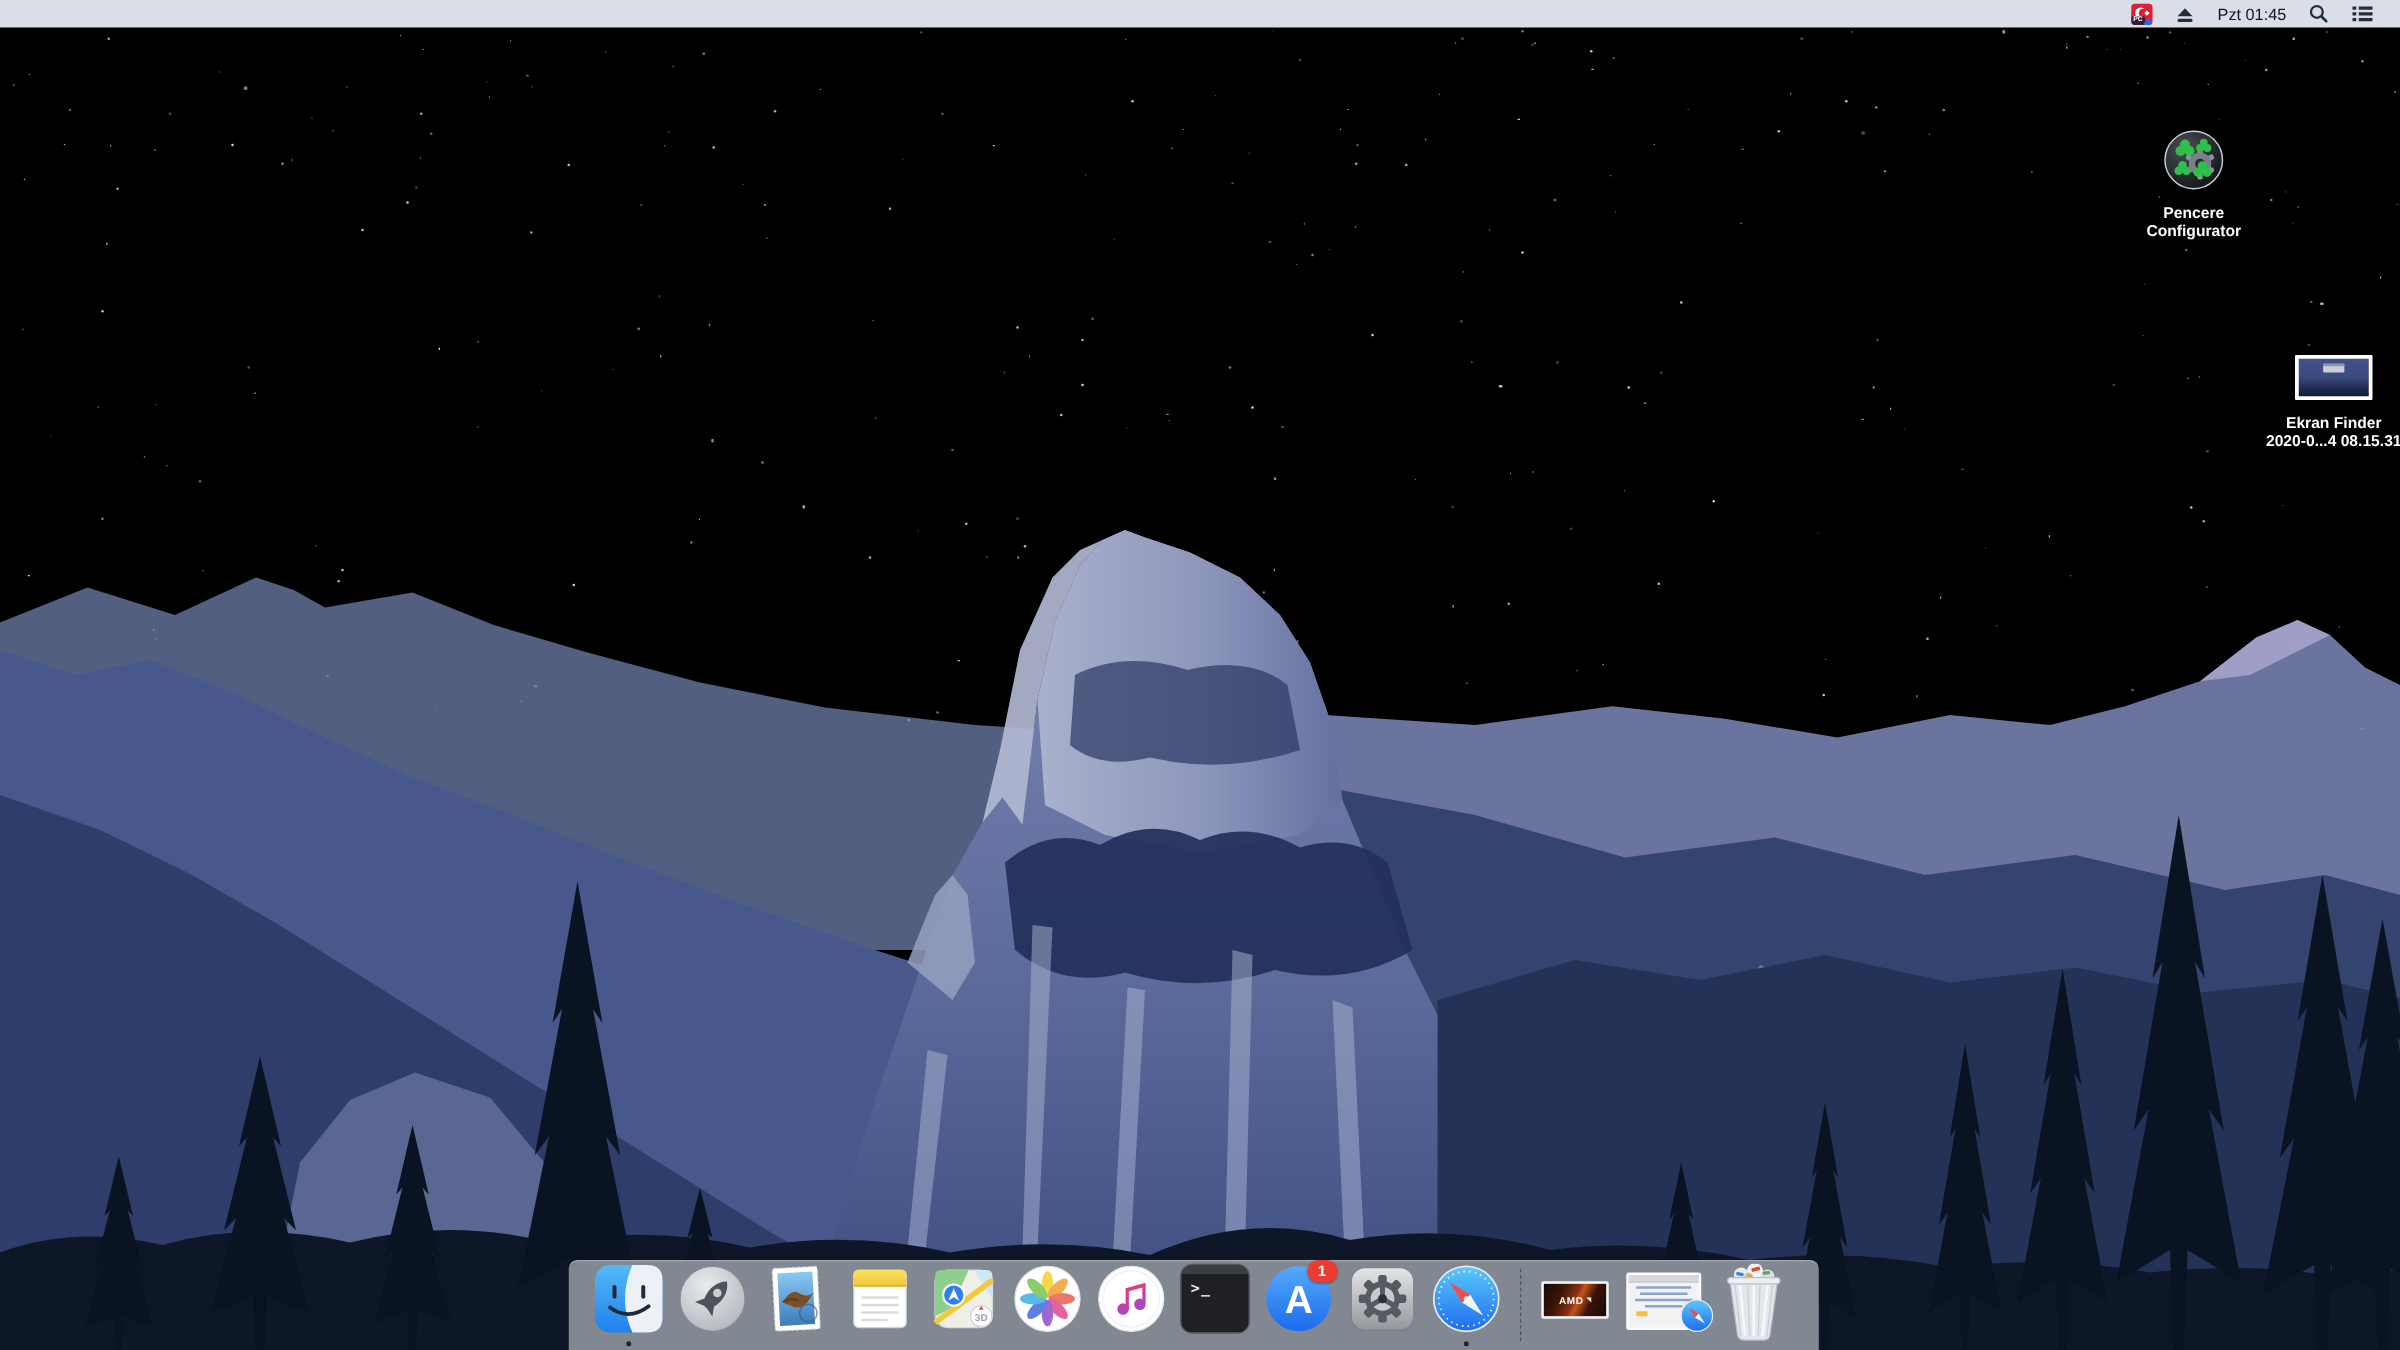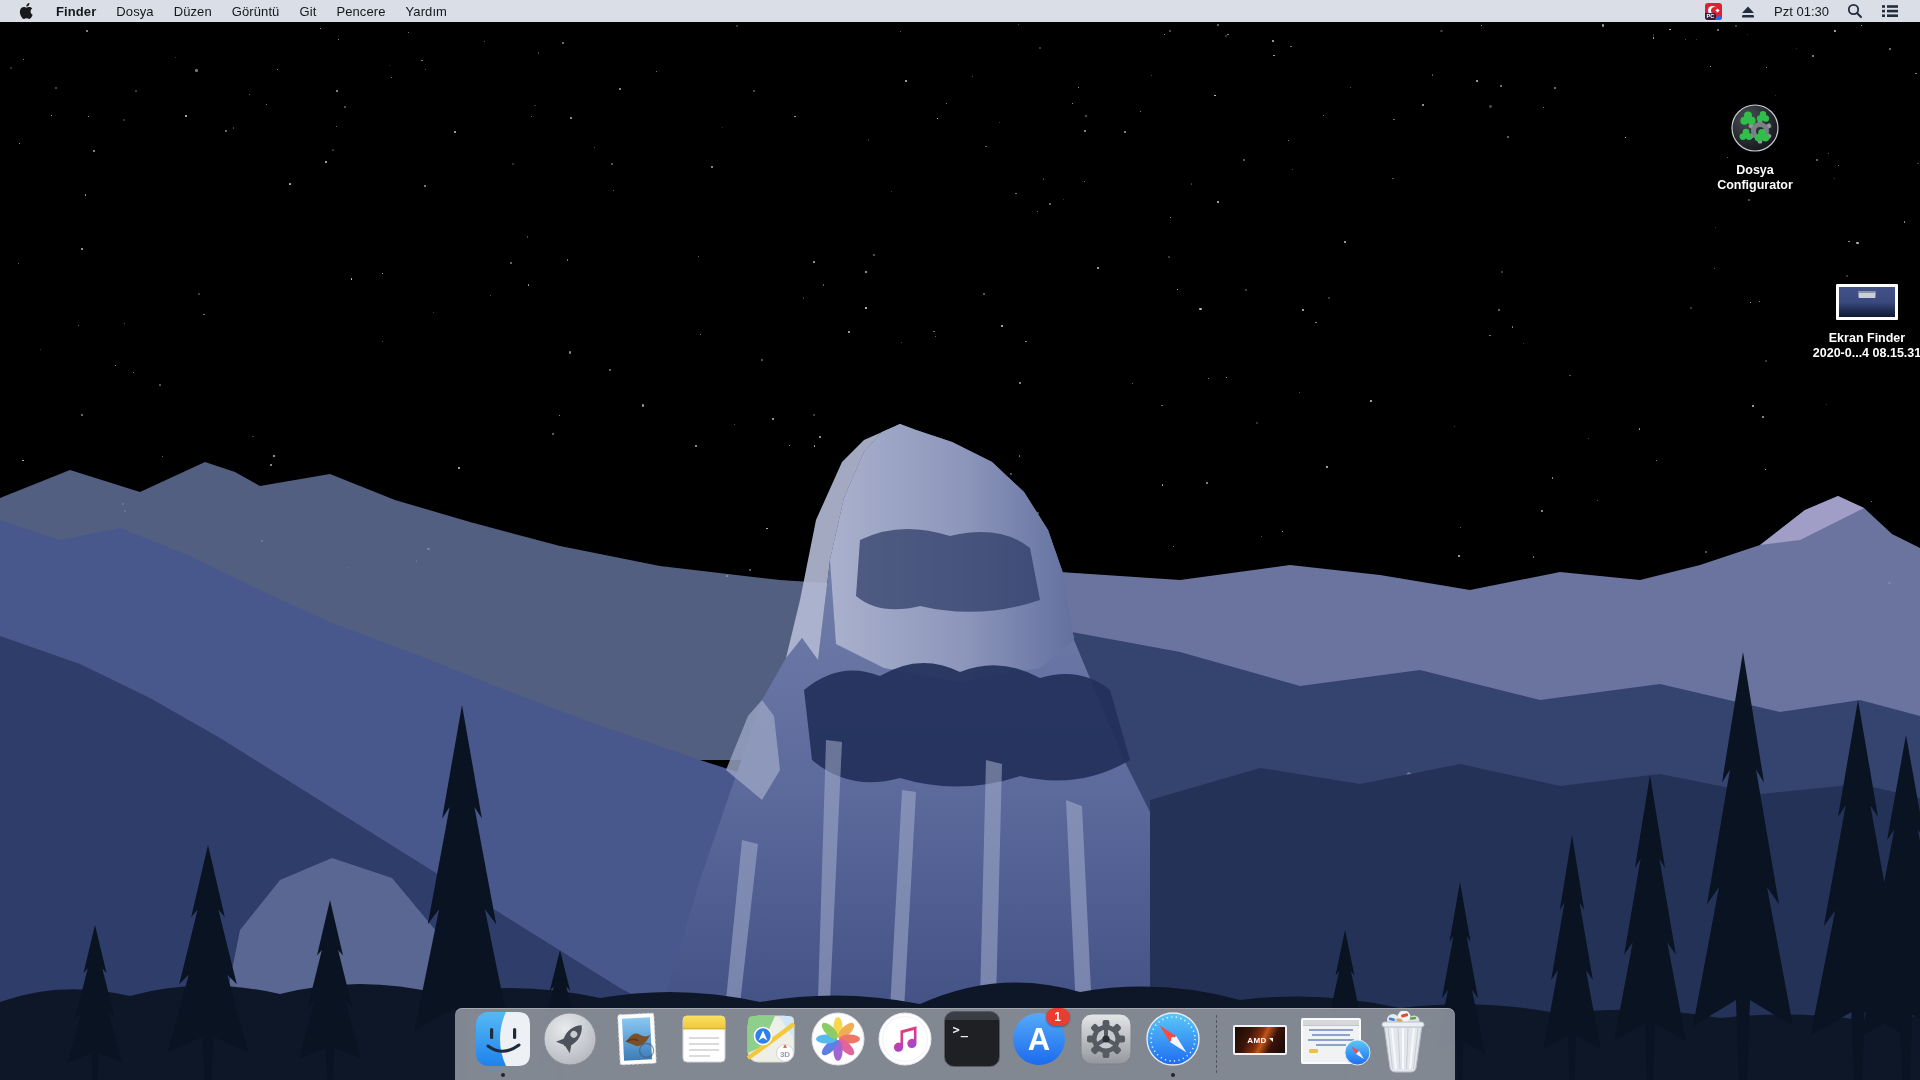--- a/index.html
+++ b/index.html
@@ -418,51 +418,37 @@
         <polygon points="1858.0,700.0 1838.0,817.0 1845.7,805.3 1823.8,926.2 1835.2,910.6 1810.5,1035.4 1851.3,1012.0 1854.2,1090.0 1861.8,1090.0 1864.7,1012.0 1905.5,1035.4 1880.8,910.6 1892.2,926.2 1870.3,805.3 1878.0,817.0"></polygon>
         <polygon points="1906.0,735.0 1887.1,840.0 1894.3,829.5 1873.6,938.0 1884.4,924.0 1861.0,1036.0 1899.7,1015.0 1902.4,1085.0 1909.6,1085.0 1912.3,1015.0 1951.0,1036.0 1927.6,924.0 1938.4,938.0 1917.7,829.5 1924.9,840.0"></polygon>
         <polygon points="1650.0,775.0 1634.9,868.0 1640.6,858.7 1624.1,954.8 1632.7,942.4 1614.0,1041.6 1645.0,1023.0 1647.1,1085.0 1652.9,1085.0 1655.0,1023.0 1686.0,1041.6 1667.3,942.4 1675.9,954.8 1659.4,858.7 1665.1,868.0"></polygon>
         <polygon points="1572.0,835.0 1559.8,910.0 1564.5,902.5 1551.1,980.0 1558.1,970.0 1543.0,1050.0 1567.9,1035.0 1569.7,1085.0 1574.3,1085.0 1576.1,1035.0 1601.0,1050.0 1585.9,970.0 1592.9,980.0 1579.5,902.5 1584.2,910.0"></polygon>
         <polygon points="1460.0,882.0 1449.5,942.0 1453.5,936.0 1442.0,998.0 1448.0,990.0 1435.0,1054.0 1456.5,1042.0 1458.0,1082.0 1462.0,1082.0 1463.5,1042.0 1485.0,1054.0 1472.0,990.0 1478.0,998.0 1466.5,936.0 1470.5,942.0"></polygon>
         <polygon points="1345.0,930.0 1335.5,975.6 1339.2,971.0 1328.8,1018.2 1334.2,1012.1 1322.5,1060.7 1341.8,1051.6 1343.2,1082.0 1346.8,1082.0 1348.2,1051.6 1367.5,1060.7 1355.8,1012.1 1361.2,1018.2 1350.8,971.0 1354.5,975.6"></polygon>
       </g>
   </svg>
 
   <div class="menubar">
-    <div class="menu-left">
-      <div class="apple-wrap">
-        <svg width="15" height="18" viewBox="0 0 17 20">
-          <path fill="#17191d" d="M13.1 10.6c0-2.2 1.8-3.3 1.9-3.4-1-1.5-2.6-1.7-3.2-1.7-1.4-.1-2.7.8-3.4.8-.7 0-1.8-.8-2.9-.8-1.5 0-2.9.9-3.7 2.2-1.6 2.7-.4 6.8 1.1 9 .7 1.1 1.6 2.3 2.8 2.3 1.1 0 1.5-.7 2.9-.7s1.7.7 2.9.7c1.2 0 2-1.1 2.7-2.2.9-1.3 1.2-2.5 1.2-2.6-.1-.1-2.3-.9-2.3-3.6zM10.9 3.9c.6-.8 1-1.8.9-2.9-.9 0-1.9.6-2.6 1.3-.6.7-1 1.7-.9 2.8 1 .1 2-.5 2.6-1.2z"></path>
-        </svg>
-      </div>
-      <div class="menu-item bold">Finder</div>
-      <div class="menu-item">Dosya</div>
-      <div class="menu-item">Düzen</div>
-      <div class="menu-item">Görüntü</div>
-      <div class="menu-item">Git</div>
-      <div class="menu-item">Pencere</div>
-      <div class="menu-item">Yardım</div>
-    </div>
     <div class="menu-right">
       <div class="status-item">
         <div class="flag">
           <span class="c1"></span>
             <span class="c2"></span>
             <span class="st"></span>
           <span class="pc">PC</span>
           <span class="dia"></span>
         </div>
       </div>
       <div class="status-item">
         <svg width="16" height="15" viewBox="0 0 16 15">
           <path d="M8 2.5 L14 9 H2 Z" fill="#232d3d"></path>
             <rect x="2" y="11" width="12" height="2.6" rx="1.2" fill="#232d3d"></rect>
         </svg>
       </div>
-      <div class="status-item clock">Pzt 01:30</div>
+      <div class="status-item clock">Pzt 01:45</div>
       <div class="status-item">
         <svg width="16" height="16" viewBox="0 0 16 16">
           <circle cx="6.5" cy="6.5" r="4.7" fill="none" stroke="#232d3d" stroke-width="1.8"></circle>
           <line x1="10.2" y1="10.2" x2="14" y2="14" stroke="#232d3d" stroke-width="2" stroke-linecap="round"></line>
         </svg>
       </div>
       <div class="status-item">
         <svg width="18" height="16" viewBox="0 0 18 16">
           <g fill="#232d3d">
             <rect x="1" y="2.2" width="3" height="2.6"></rect>
@@ -516,21 +502,21 @@
             <circle cx="3.6" cy="1.8" r="4"></circle>
           </g>
         <g transform="translate(31,32) scale(0.95)">
             <circle cx="0" cy="-3.4" r="4"></circle>
             <circle cx="-3.6" cy="1.8" r="4"></circle>
             <circle cx="3.6" cy="1.8" r="4"></circle>
           </g>
       </g>
     </svg>
     <div class="desk-label">
-      <div>Dosya</div>
+      <div>Pencere</div>
       <div>Configurator</div>
     </div>
   </div>
 
   <div class="desk-icon" id="icon-shot">
     <div class="shot-thumb">
       <div class="shot-inner">
           <div class="shot-dialog"></div>
         </div>
     </div>

